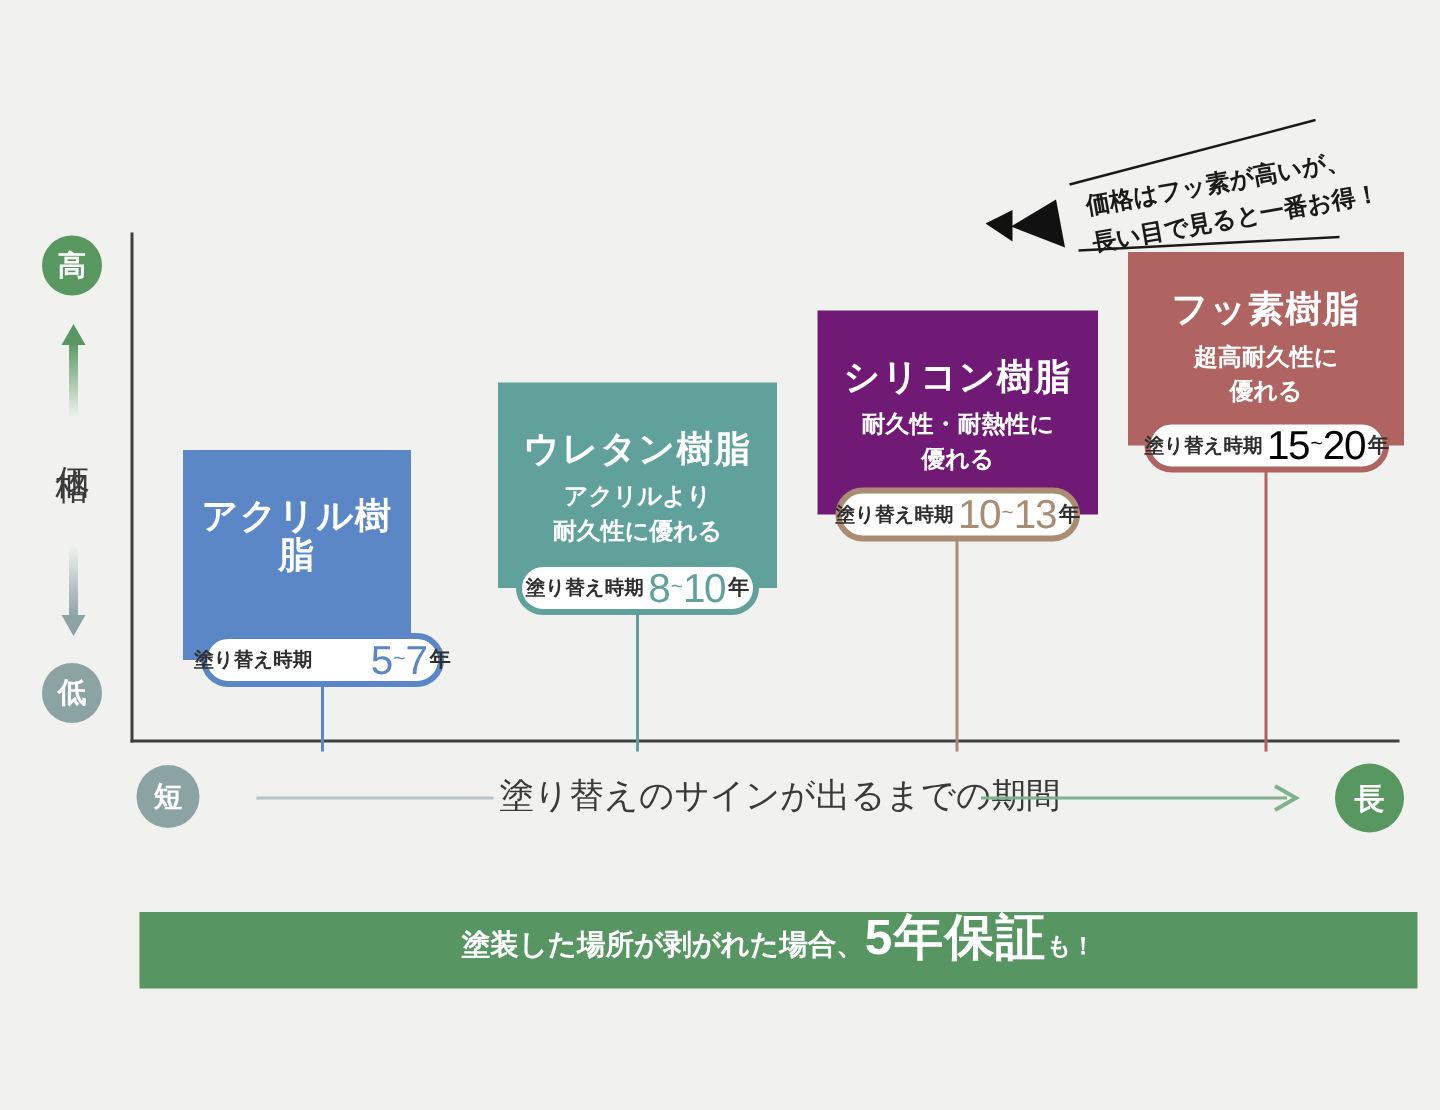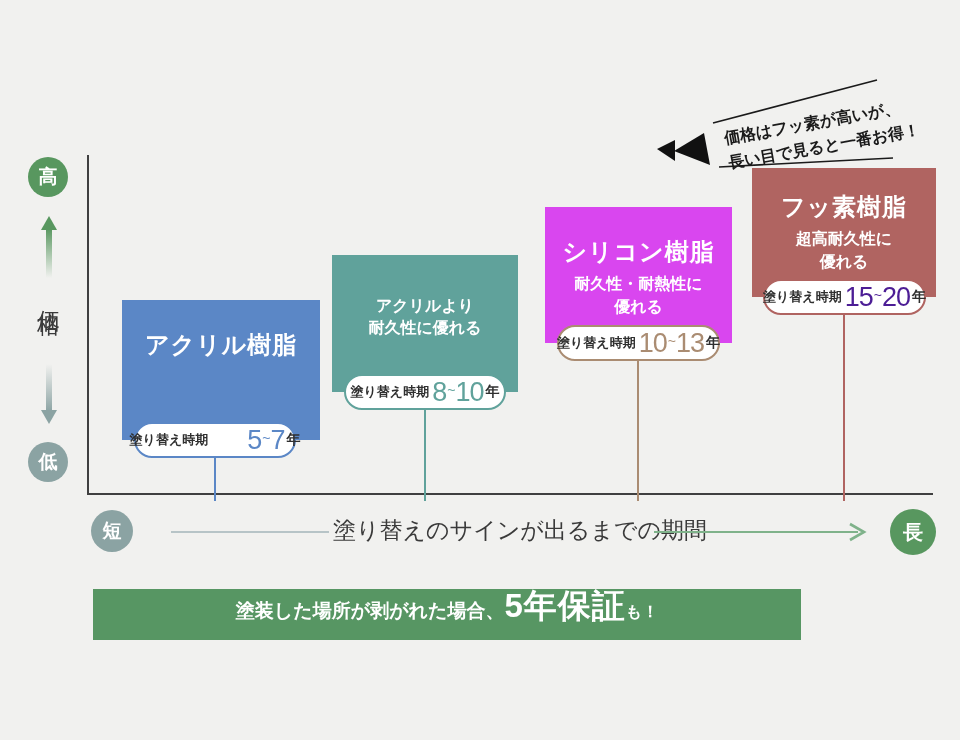--- a/index.html
+++ b/index.html
@@ -18,40 +18,40 @@
   .axis-v{position:absolute;left:87px;top:155px;width:2px;height:340px;background:#404040;}
   .axis-h{position:absolute;left:87px;top:493px;width:846px;height:2px;background:#404040;}
 
   .connector{position:absolute;width:2px;z-index:1;}
 
   .resin-box{position:absolute;color:#fff;text-align:center;z-index:2;
              display:flex;flex-direction:column;align-items:center;padding-top:32px;box-sizing:border-box;}
   .resin-title{font-size:24px;font-weight:700;letter-spacing:1px;line-height:1.1;}
   .resin-desc{font-size:16px;font-weight:700;line-height:1.4;margin-top:8px;}
 
-  .pill{position:absolute;height:36px;background:#fff;border:2px solid #14b8a6;
+  .pill{position:absolute;height:36px;background:#fff;border:4px solid #14b8a6;
         border-radius:19px;display:flex;align-items:center;justify-content:center;
         box-sizing:border-box;z-index:3;white-space:nowrap;}
   .pill-label{font-size:13px;font-weight:600;color:#2f2f2f;margin-right:3px;}
   .pill-num{font-size:27px;letter-spacing:-1px;line-height:1;}
   .tilde{font-size:14px;position:relative;top:-6px;margin:0 1px;}
   .pill-unit{font-size:14px;font-weight:600;color:#2f2f2f;margin-left:2px;}
 
   .xline-left{position:absolute;left:171px;top:531px;width:158px;height:2px;background:#b7c4c7;}
   .xlabel{position:absolute;left:333px;top:515px;width:320px;text-align:center;
           font-family:"Liberation Serif","DejaVu Serif",serif;font-size:23px;
           color:#3a3a3a;white-space:nowrap;}
   .xarrow-svg{position:absolute;left:652px;top:522px;}
 
   .annotation{position:absolute;left:646px;top:58px;width:268px;height:124px;z-index:5;pointer-events:none;}
   .ann-text{position:absolute;left:76px;top:68px;font-size:16px;font-weight:700;
             color:#1a1a1a;line-height:25px;white-space:nowrap;
             transform:rotate(-10deg);transform-origin:left top;}
 
-  .banner{position:absolute;left:93px;top:589px;width:708px;height:51px;
+  .banner{position:absolute;left:93px;top:608px;width:852px;height:51px;
           display:flex;align-items:baseline;justify-content:center;z-index:2;}
   .banner-text{color:#fff;font-size:19px;font-weight:700;}
   .banner-highlight{font-size:33px;font-weight:700;letter-spacing:1px;line-height:1;}
   .banner-suffix{color:#fff;font-size:16px;font-weight:700;}
   .banner-inner{display:flex;align-items:baseline;}
 </style>
 </head>
 <body>
 
 <div id="stage">
@@ -85,61 +85,62 @@
   <div class="circle sm" style="left: 28px; top: 442px; background-color: rgb(139, 163, 163);">低</div>
 
   <div class="axis-v"></div>
   <div class="axis-h"></div>
 
   <div class="connector" style="left: 214px; top: 455px; height: 46px; background-color: rgb(91, 135, 198);"></div>
   <div class="connector" style="left: 424px; top: 408px; height: 93px; background-color: rgb(96, 162, 155);"></div>
   <div class="connector" style="left: 637px; top: 359px; height: 142px; background-color: rgb(170, 140, 114);"></div>
   <div class="connector" style="left: 843px; top: 313px; height: 188px; background-color: rgb(176, 100, 97);"></div>
 
-  <div class="resin-box" style="left: 122px; top: 300px; width: 198px; height: 140px; background-color: rgb(91, 135, 198);">
+  <div class="resin-box" style="left: 122px; top: 300px; width: 152px; height: 140px; background-color: rgb(91, 135, 198);">
     <div class="resin-title">アクリル樹脂</div>
   </div>
   <div class="pill" style="left: 134px; top: 422px; width: 162px; border-color: rgb(91, 135, 198);">
     <span class="pill-label">塗り替え時期</span>
     <span class="pill-num" style="color: rgb(91, 135, 198); margin-left: 36px;"><span>5</span><span class="tilde">~</span><span>7</span></span>
     <span class="pill-unit">年</span>
   </div>
 
   <div class="resin-box" style="left: 332px; top: 255px; width: 186px; height: 137px; background-color: rgb(96, 162, 155);">
+    <div class="resin-title">ウレタン樹脂</div>
     <div class="resin-desc">
       <span>アクリルより</span><br><span>耐久性に優れる</span>
     </div>
   </div>
   <div class="pill" style="left: 344px; top: 374px; width: 162px; border-color: rgb(96, 162, 155);">
     <span class="pill-label">塗り替え時期</span>
     <span class="pill-num" style="color: rgb(96, 162, 155);"><span>8</span><span class="tilde">~</span><span>10</span></span>
     <span class="pill-unit">年</span>
   </div>
 
-  <div class="resin-box" style="left: 545px; top: 207px; width: 187px; height: 136px; background-color: #d946ef;">
+  <div class="resin-box" style="left: 545px; top: 207px; width: 187px; height: 136px; background-color: #701a75;">
     <div class="resin-title">シリコン樹脂</div>
     <div class="resin-desc">
       <span>耐久性・耐熱性に</span><br><span>優れる</span>
     </div>
   </div>
   <div class="pill" style="left: 557px; top: 325px; width: 163px; border-color: rgb(170, 140, 114);">
     <span class="pill-label">塗り替え時期</span>
     <span class="pill-num" style="color: rgb(170, 140, 114);"><span>10</span><span class="tilde">~</span><span>13</span></span>
     <span class="pill-unit">年</span>
   </div>
 
   <div class="resin-box" style="left: 752px; top: 168px; width: 184px; height: 129px; padding-top: 26px; background-color: rgb(176, 100, 97);">
     <div class="resin-title">フッ素樹脂</div>
     <div class="resin-desc">
       <span>超高耐久性に</span><br><span>優れる</span>
     </div>
   </div>
   <div class="pill" style="left: 763px; top: 279px; width: 163px; border-color: rgb(176, 100, 97);">
     <span class="pill-label">塗り替え時期</span>
-    <span class="pill-num" style="color: #4c1d95;"><span>15</span><span class="tilde">~</span><span>20</span></span>
+    <span class="pill-num" style="color: #000000;"><span>15</span><span class="tilde">~</span><span>20</span></span>
     <span class="pill-unit">年</span>
   </div>
 
   <div class="annotation">
     <svg width="268" height="124">
       <polygon points="11,91 29,82 29,103" fill="#111"></polygon>
       <polygon points="28,93 58,75 64,107" fill="#111"></polygon>
       <line x1="67" y1="65" x2="231" y2="22" stroke="#1a1a1a" stroke-width="1.6"></line>
       <line x1="73" y1="109" x2="247" y2="100" stroke="#1a1a1a" stroke-width="1.6"></line>
     </svg>

